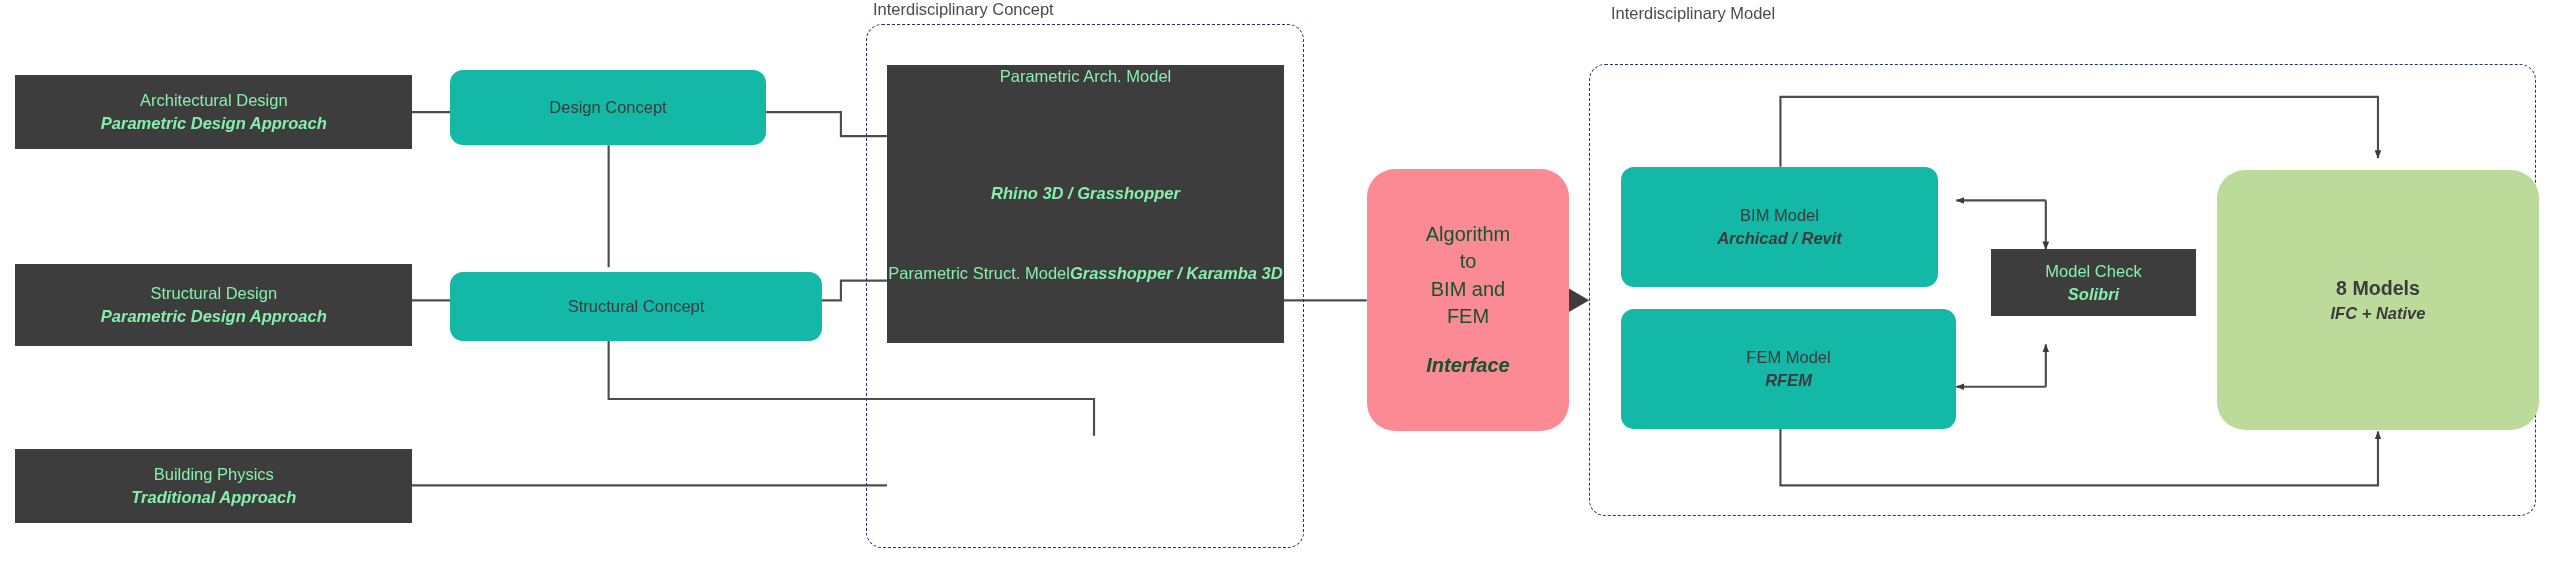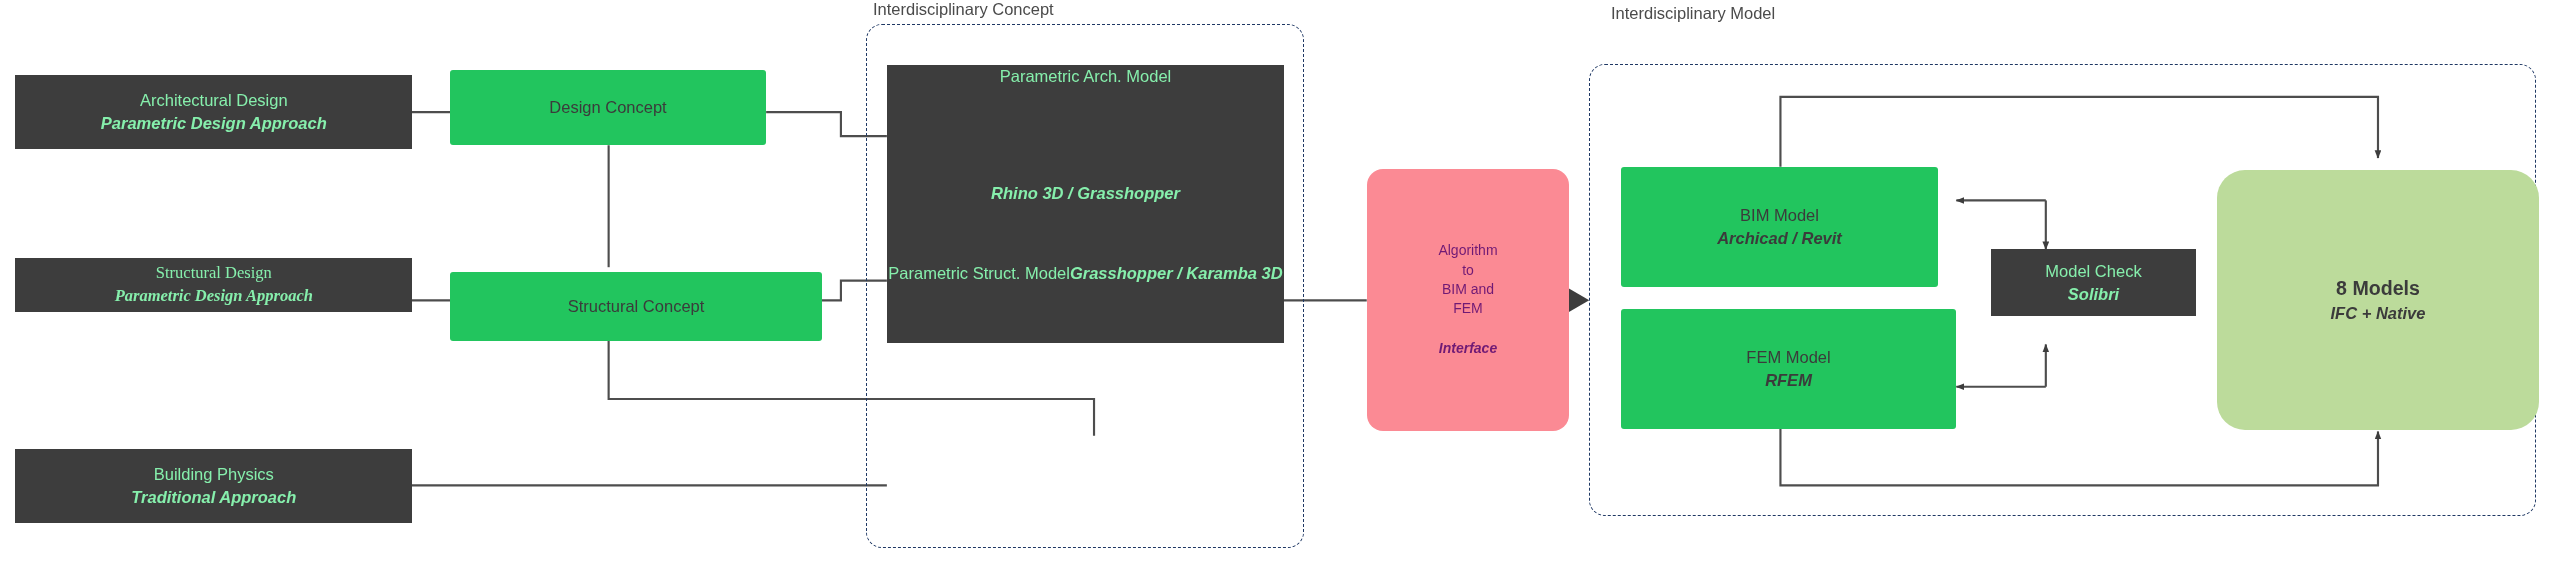--- a/index.html
+++ b/index.html
@@ -6,22 +6,22 @@
   body{font-family:"Liberation Sans", sans-serif;}
   #stage{position:relative;width:2576px;height:562px;background:#ffffff;overflow:hidden;}
   svg.wires{position:absolute;left:0;top:0;width:2576px;height:562px;pointer-events:none;}
 
   .node{position:absolute;box-sizing:border-box;display:flex;flex-direction:column;
         align-items:center;justify-content:center;text-align:center;line-height:1.38;}
   .node .t1{font-weight:400;}
   .node .t2{font-style:italic;font-weight:bold;}
 
   .dark{background:#3d3d3d;color:#86efac;font-size:16.5px;}
-  .grey{background:#22c55e;color:#3b3b3b;font-size:16.5px;border-radius:3px;}
-  .pink{background:#fb8a94;color:#701a75;font-size:14px;border-radius:16px;}
+  .grey{background:#14b8a6;color:#3b3b3b;font-size:16.5px;border-radius:13px;}
+  .pink{background:#fb8a94;color:#14532d;font-size:20px;border-radius:28px;}
   .green{background:#bcdb9b;color:#3b3b3b;font-size:16.5px;border-radius:28px;}
   .green .t1{font-weight:bold;font-size:19.6px;}
 
   .grouplabel{position:absolute;color:#4b4b4b;font-size:16.5px;white-space:nowrap;}
   .groupbox{position:absolute;box-sizing:border-box;border:1.8px dashed #1f3864;border-radius:16px;}
 
   .bigline{line-height:1.34;}
 </style>
 </head>
 <body>
@@ -75,21 +75,21 @@
   <div class="groupbox" style="left:866px;top:24px;width:438px;height:524px;"></div>
 
   <div class="grouplabel" style="left:1611px;top:3.7px;">Interdisciplinary Model</div>
   <div class="groupbox" style="left:1589px;top:64px;width:947px;height:452px;"></div>
 
   <div class="node dark" style="left:15.3px;top:75px;width:397px;height:74px;">
     <span class="t1">Architectural Design</span>
     <span class="t2">Parametric Design Approach</span>
   </div>
 
-  <div class="node dark" style="left:15.3px;top:258px;width:397px;height:54px;font-family:Liberation Serif, serif;">
+  <div class="node dark" style="left:15.3px;top:264px;width:397px;height:82px;">
     <span class="t1">Structural Design</span>
     <span class="t2">Parametric Design Approach</span>
   </div>
 
   <div class="node dark" style="left:15.3px;top:449px;width:397px;height:74px;">
     <span class="t1">Building Physics</span>
     <span class="t2">Traditional Approach</span>
   </div>
 
   <div class="node grey" style="left:450px;top:70px;width:316px;height:75px;">

